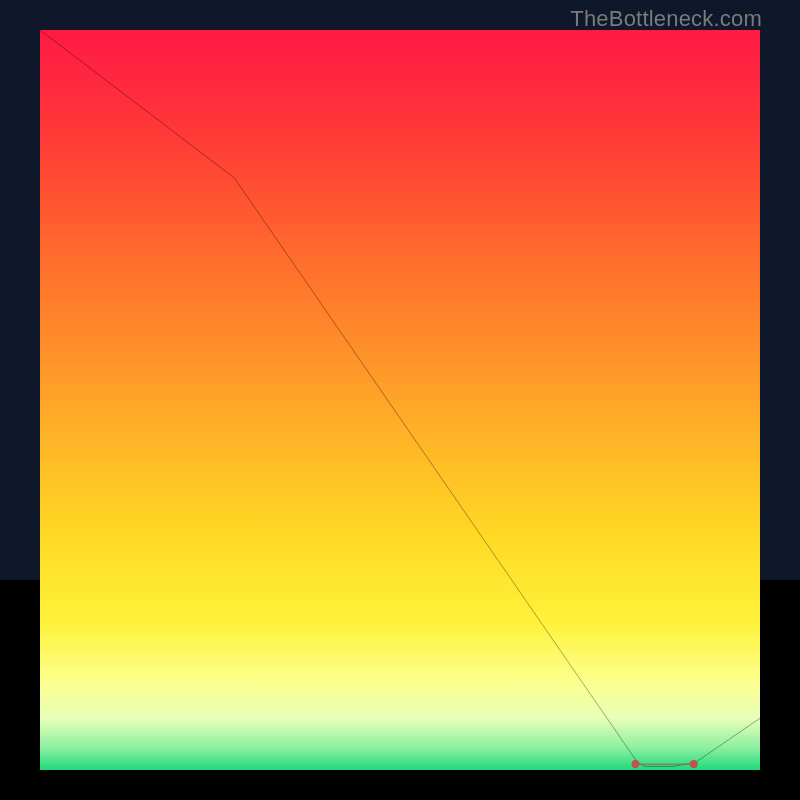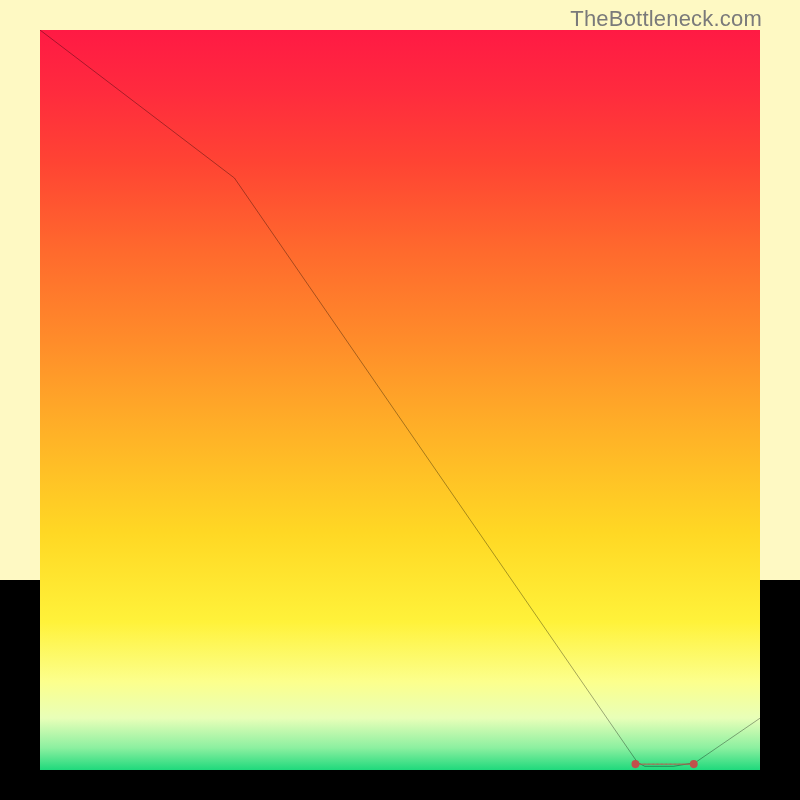--- a/index.html
+++ b/index.html
@@ -8,21 +8,21 @@
     width: 800px;
     height: 800px;
     background: #000;
     overflow: hidden;
     font-family: Arial, Helvetica, sans-serif;
   }
   .frame {
     position: relative;
     width: 800px;
     height: 580px;
-    background: #fef9c3;
+    background: #0f172a;
   }
   .plot {
     position: absolute;
     left: 40px;
     top: 30px;
     width: 720px;
     height: 740px;
     
     background: linear-gradient(to bottom,
       #ff1a44 0%,

